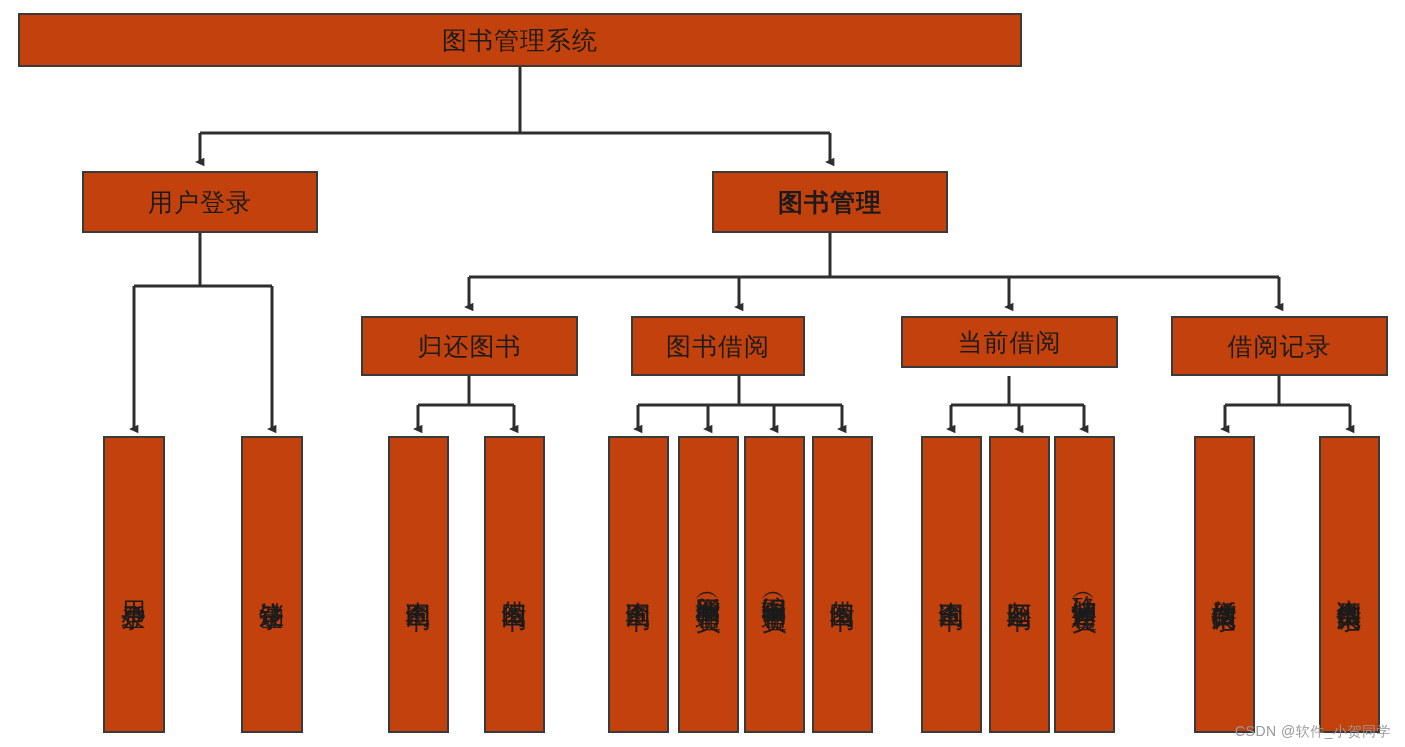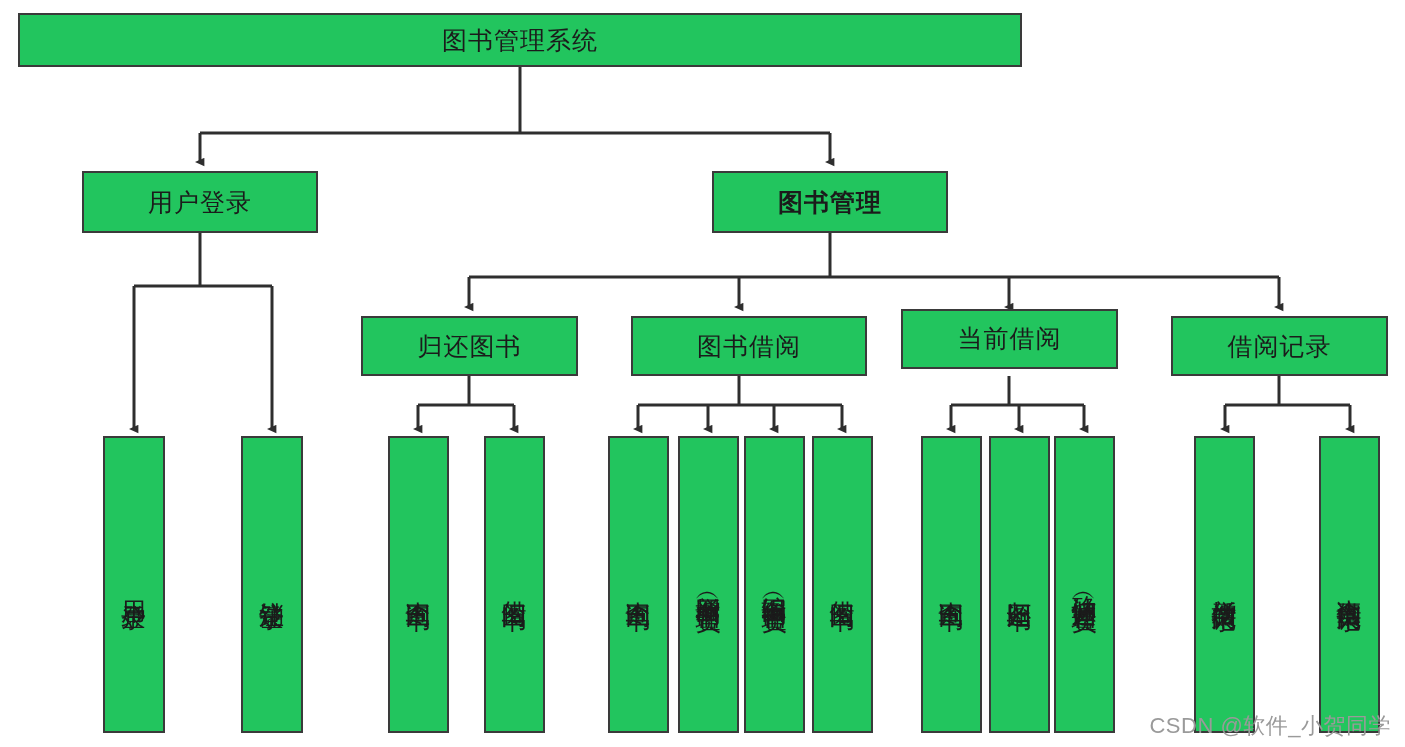--- a/index.html
+++ b/index.html
@@ -23,21 +23,21 @@
     position: absolute;
     left: 0;
     top: 0;
     width: 1405px;
     height: 747px;
   }
   .node {
     position: absolute;
     box-sizing: border-box;
     border: 2px solid #3a3a3a;
-    background: #22c55e;
+    background: #c2410c;
     display: flex;
     align-items: center;
     justify-content: center;
     color: #1b1b1b;
   }
   .node .label {
     display: block;
     text-align: center;
     line-height: 1.05;
   }
@@ -61,21 +61,21 @@
     font-size: 25px;
     line-height: 1.12;
     letter-spacing: 2px;
     white-space: nowrap;
     max-height: 100%;
   }
   .watermark {
     position: absolute;
     right: 14px;
     bottom: 6px;
-    font-size: 22px;
+    font-size: 14px;
     color: #9a9a9a;
     letter-spacing: 0.5px;
     white-space: nowrap;
     pointer-events: none;
   }
 </style>
 </head>
 <body>
 
 <div id="diagram">
@@ -137,24 +137,24 @@
   <div class="node h" style="left:82px; top:171px; width:236px; height:62px;">
     <span class="label">用户登录</span>
   </div>
   <div class="node h" style="left:712px; top:171px; width:236px; height:62px;font-weight:bold;">
     <span class="label">图书管理</span>
   </div>
 
   <div class="node h" style="left:361px; top:316px; width:217px; height:60px;">
     <span class="label">归还图书</span>
   </div>
-  <div class="node h" style="left:631px; top:316px; width:236px; height:60px;">
+  <div class="node h" style="left:631px; top:316px; width:174px; height:60px;">
     <span class="label">图书借阅</span>
   </div>
-  <div class="node h" style="left:901px; top:309px; width:217px; height:60px;font-family:Liberation Serif, serif;">
+  <div class="node h" style="left:901px; top:316px; width:217px; height:52px;">
     <span class="label">当前借阅</span>
   </div>
   <div class="node h" style="left:1171px; top:316px; width:217px; height:60px;justify-content:center;">
     <span class="label">借阅记录</span>
   </div>
 
   <div class="node v" style="left:103px; top:436px; width:62px; height:297px;">
     <span class="label">用户登录</span>
   </div>
   <div class="node v" style="left:241px; top:436px; width:62px; height:297px;">

